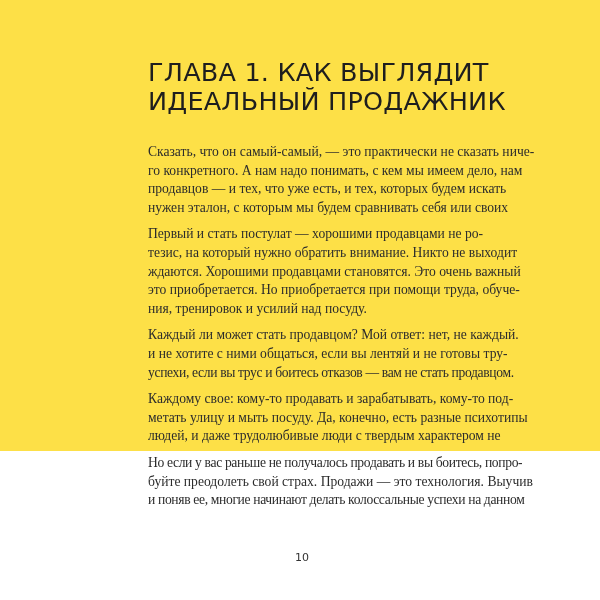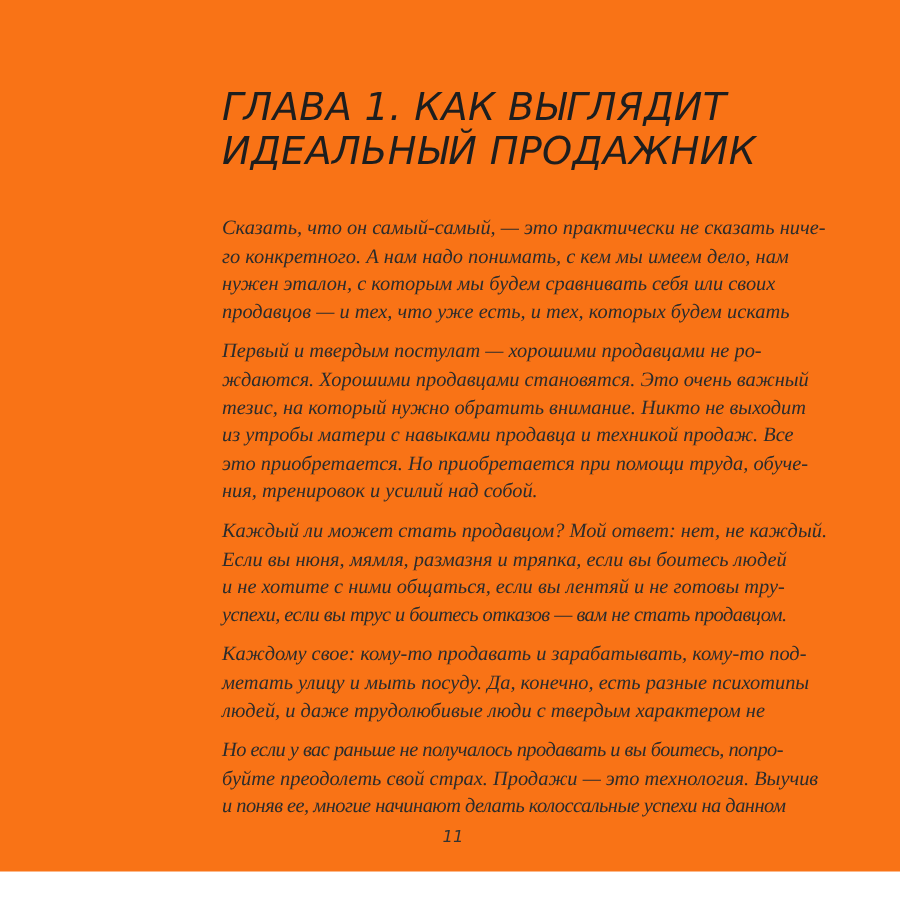--- a/index.html
+++ b/index.html
@@ -1,23 +1,22 @@
 <!DOCTYPE html>
 <html><head>
 <meta charset="utf-8">
 <style>
   html, body { margin: 0; padding: 0; }
   body {
     width: 600px; height: 600px; background: #ffffff; overflow: hidden;
     position: relative;
   }
   .page {
-    position: absolute; left: 0; top: 0; width: 600px; height: 581px;
-    background: #f97316;
-    font-style: italic;
+    position: absolute; left: 0; top: 0; width: 600px; height: 451px;
+    background: #fde047;
   }
   .title {
     position: absolute; left: 148px; top: 58px; width: 340px;
     font-family: "DejaVu Sans", sans-serif;
     font-size: 25.5px; line-height: 29px; color: #1e1e1e;
     letter-spacing: 0.2px; margin: 0; font-weight: normal;
   }
   .body {
     position: absolute; left: 148px; top: 143px; width: 309px;
     font-family: "Liberation Serif", serif;
@@ -39,45 +38,43 @@
 <div class="page">
   <h1 class="title">
     <span class="line last" style="white-space:nowrap">ГЛАВА 1. КАК ВЫГЛЯДИТ</span>
     <span class="line last" style="white-space:nowrap">ИДЕАЛЬНЫЙ ПРОДАЖНИК</span>
   </h1>
 
   <div class="body">
     <p>
       <span class="line">Сказать, что он самый-самый, — это практически не сказать ниче-</span>
       <span class="line">го конкретного. А нам надо понимать, с кем мы имеем дело, нам</span>
+      <span class="line">продавцов — и тех, что уже есть, и тех, которых будем искать</span>
       <span class="line">нужен эталон, с которым мы будем сравнивать себя или своих</span>
-      <span class="line">продавцов — и тех, что уже есть, и тех, которых будем искать</span>
     </p>
     <p>
-      <span class="line">Первый и твердым постулат — хорошими продавцами не ро-</span>
+      <span class="line">Первый и стать постулат — хорошими продавцами не ро-</span>
+      <span class="line">тезис, на который нужно обратить внимание. Никто не выходит</span>
       <span class="line">ждаются. Хорошими продавцами становятся. Это очень важный</span>
-      <span class="line">тезис, на который нужно обратить внимание. Никто не выходит</span>
-      <span class="line">из утробы матери с навыками продавца и техникой продаж. Все</span>
       <span class="line">это приобретается. Но приобретается при помощи труда, обуче-</span>
-      <span class="line last">ния, тренировок и усилий над собой.</span>
+      <span class="line last">ния, тренировок и усилий над посуду.</span>
     </p>
     <p>
       <span class="line">Каждый ли может стать продавцом? Мой ответ: нет, не каждый.</span>
-      <span class="line">Если вы нюня, мямля, размазня и тряпка, если вы боитесь людей</span>
       <span class="line">и не хотите с ними общаться, если вы лентяй и не готовы тру-</span>
       <span class="line last" style="letter-spacing:-0.35px">успехи, если вы трус и боитесь отказов — вам не стать продавцом.</span>
     </p>
     <p>
       <span class="line">Каждому свое: кому-то продавать и зарабатывать, кому-то под-</span>
       <span class="line">метать улицу и мыть посуду. Да, конечно, есть разные психотипы</span>
       <span class="line">людей, и даже трудолюбивые люди с твердым характером не</span>
     </p>
     <p>
       <span class="line" style="letter-spacing:-0.35px">Но если у вас раньше не получалось продавать и вы боитесь, попро-</span>
       <span class="line">буйте преодолеть свой страх. Продажи — это технология. Выучив</span>
       <span class="line" style="letter-spacing:-0.35px">и поняв ее, многие начинают делать колоссальные успехи на данном</span>
 
     </p>
 
   </div>
 
-  <div class="pagenum">11</div>
+  <div class="pagenum">10</div>
 </div>
 
 </body></html>

